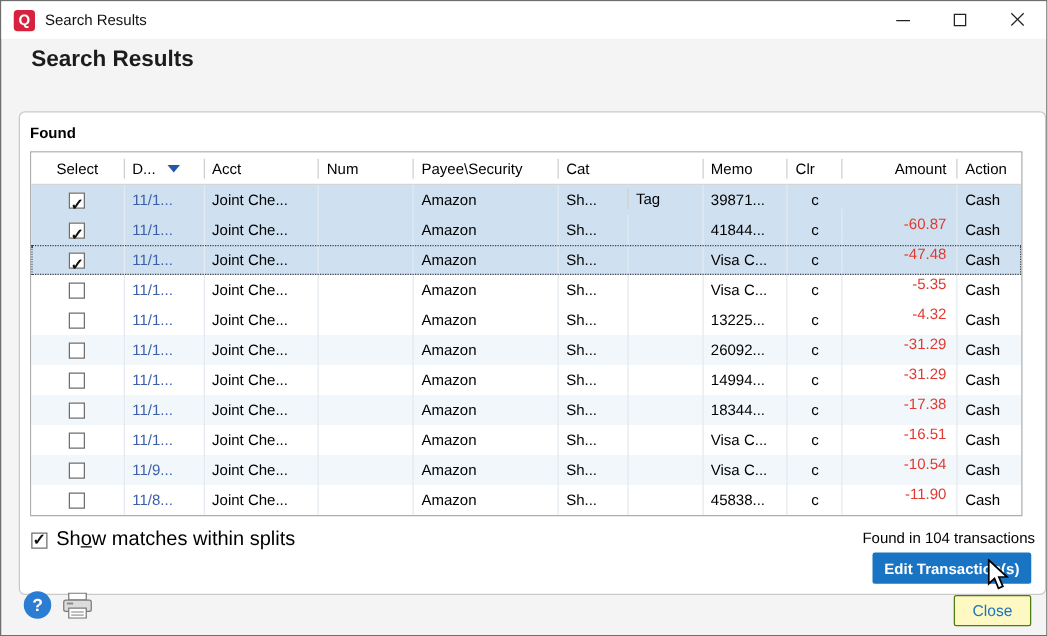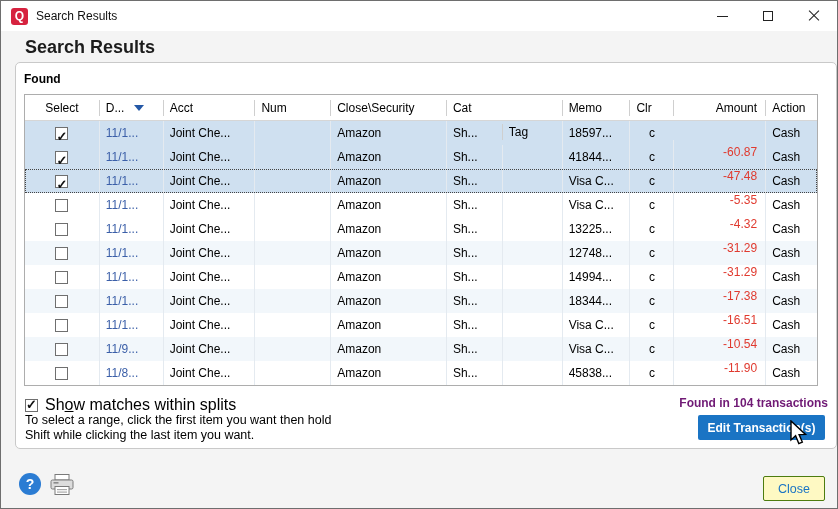--- a/index.html
+++ b/index.html
@@ -19,27 +19,27 @@
   .glyph-min{ width:11px; height:1px; background:#222; }
   .glyph-max{ width:10px; height:10px; border:1px solid #222; background:transparent; }
   .glyph-close{ position:relative; width:12px; height:12px; }
   .glyph-close::before,.glyph-close::after{ content:""; position:absolute; left:-1px; top:5px;
     width:14px; height:1px; background:#222; }
   .glyph-close::before{ transform:rotate(45deg); }
   .glyph-close::after{ transform:rotate(-45deg); }
   
   .heading{ position:absolute; left:24px; top:36px; font-size:18px; font-weight:bold; color:#1c1c1c; }
   
-  .groupbox{ position:absolute; left:14px; top:61px; width:822px; height:387px;
+  .groupbox{ position:absolute; left:14px; top:88px; width:822px; height:387px;
     background:#fff; border:1px solid #c9c9c9; border-radius:5px; }
   .groupbox-label{ position:absolute; left:8px; top:9px; font-size:12px; font-weight:bold; color:#000; }
   
   .tablewrap{ position:absolute; left:8px; top:31px; width:794px; height:292px;
     border:1px solid #adadad; background:#fff; overflow:hidden; }
-  .thead{ display:flex; height:26px; align-items:center; border-bottom:1px solid #d6d6d6; background:#fff;justify-content:flex-end; }
+  .thead{ display:flex; height:26px; align-items:center; border-bottom:1px solid #d6d6d6; background:#fff; }
   .th{ font-size:12px; color:#000; padding-left:6px; height:16px; line-height:16px;
     border-left:1px solid #cfcfcf; overflow:hidden; white-space:nowrap; display:flex; align-items:center; }
   .th:first-child{ border-left:none; }
   .c0{ width:74px; } .c1{ width:64px; } .c2{ width:92px; } .c3{ width:76px; }
   .c4{ width:116px; } .c5{ width:56px; } .c6{ width:60px;margin-top:48px; } .c7{ width:68px; }
   .c8{ width:44px; } .c9{ width:92px; } .c10{ width:52px; }
   .th.c0{ justify-content:center; padding-left:0; }
   .th.c9{ justify-content:flex-end; padding-right:8px; }
   .sort-arrow{ width:0; height:0; margin-left:10px; border-left:5px solid transparent;
     border-right:5px solid transparent; border-top:6px solid #2458a6; }
@@ -55,21 +55,21 @@
   .td.c8{ text-align:center; padding-left:0; }
   .td.c9{ text-align:right; padding-right:8px; color:#e03a2f;margin-top:38px; }
   .cb{ width:13px; height:13px; border:1px solid #6f6f6f; background:#fff; display:inline-block;
     position:relative; flex:0 0 auto; }
   .cb.checked::after{ content:"✓"; position:absolute; left:0px; top:-3px; font-size:13px;
     font-weight:bold; color:#111; }
   
   .splits{ position:absolute; left:9px; top:333px; display:flex; align-items:center; font-size:16px; color:#000; }
   .splits .cb{ margin-right:7px; }
   .hint{ position:absolute; left:9px; top:350px; font-size:12.5px; line-height:15px; color:#000; }
-  .found-count{ position:absolute; right:8px; top:333px; font-size:12px; color:#701a75;font-weight:bold; }
+  .found-count{ position:absolute; right:8px; top:333px; font-size:12px; color:#000000; }
   .edit-btn{ position:absolute; right:11px; top:352px; width:127px; height:25px;
     background:#1a74c4; color:#fff; font-size:12px; font-weight:bold; border:none; border-radius:2px;
     font-family:"Liberation Sans", sans-serif; }
   .cursor{ position:absolute; left:773px; top:357px; }
   
   .help-btn{ position:absolute; left:18px; top:472px; width:22px; height:22px; border-radius:50%;
     background:#2b7cd3; color:#fff; font-weight:bold; font-size:14px; text-align:center; line-height:22px;
     border:none; font-family:"Liberation Sans", sans-serif; }
   .print-btn{ position:absolute; left:48px; top:473px; width:26px; height:21px; background:none; border:none; }
   .close-btn{ position:absolute; left:762px; top:475px; width:62px; height:25px; background:#fef9c3;
@@ -105,40 +105,40 @@
 
     <div class="tablewrap">
       <div class="thead">
         <div class="th c0">Select</div>
         <div class="th c1">
           <span>D...</span>
           <span class="sort-arrow"></span>
         </div>
         <div class="th c2">Acct</div>
         <div class="th c3">Num</div>
-        <div class="th c4">Close\Security</div>
+        <div class="th c4">Payee\Security</div>
         <div class="th c5">Cat</div>
         <div class="th c6">Tag</div>
         <div class="th c7">Memo</div>
         <div class="th c8">Clr</div>
         <div class="th c9">Amount</div>
         <div class="th c10">Action</div>
       </div>
       <div class="tbody">
           <div class="trow sel">
             <div class="td c0">
               <span class="cb checked"></span>
             </div>
             <div class="td c1">11/1...</div>
             <div class="td c2">Joint Che...</div>
             <div class="td c3"></div>
             <div class="td c4">Amazon</div>
             <div class="td c5">Sh...</div>
             <div class="td c6"></div>
-            <div class="td c7">18597...</div>
+            <div class="td c7">39871...</div>
             <div class="td c8">c</div>
             <div class="td c9">-60.87</div>
             <div class="td c10">Cash</div>
           </div>
           <div class="trow sel">
             <div class="td c0">
               <span class="cb checked"></span>
             </div>
             <div class="td c1">11/1...</div>
             <div class="td c2">Joint Che...</div>
@@ -199,21 +199,21 @@
           <div class="trow">
             <div class="td c0">
               <span class="cb"></span>
             </div>
             <div class="td c1">11/1...</div>
             <div class="td c2">Joint Che...</div>
             <div class="td c3"></div>
             <div class="td c4">Amazon</div>
             <div class="td c5">Sh...</div>
             <div class="td c6"></div>
-            <div class="td c7">12748...</div>
+            <div class="td c7">26092...</div>
             <div class="td c8">c</div>
             <div class="td c9">-31.29</div>
             <div class="td c10">Cash</div>
           </div>
           <div class="trow">
             <div class="td c0">
               <span class="cb"></span>
             </div>
             <div class="td c1">11/1...</div>
             <div class="td c2">Joint Che...</div>
@@ -287,24 +287,20 @@
             <div class="td c10">Cash</div>
           </div>
         </div>
     </div>
 
     <div class="splits">
       <span class="cb checked"></span>
       <span><span>Sh</span><span class="mn">o</span><span>w matches within splits</span></span>
     </div>
 
-    <div class="hint">
-      <div>To select a range, click the first item you want then hold</div>
-      <div>Shift while clicking the last item you want.</div>
-    </div>
 
     <div class="found-count">Found in 104 transactions</div>
 
     <button class="edit-btn">Edit Transaction(s)</button>
 
     <svg class="cursor" width="20" height="26" viewBox="0 0 20 26">
       <polygon points="2,1 2,20 6.6,15.8 9.8,23.6 13.3,22.1 10.1,14.6 16.5,14.4" fill="#ffffff" stroke="#000000" stroke-width="1.4"></polygon>
     </svg>
   </div>
 

